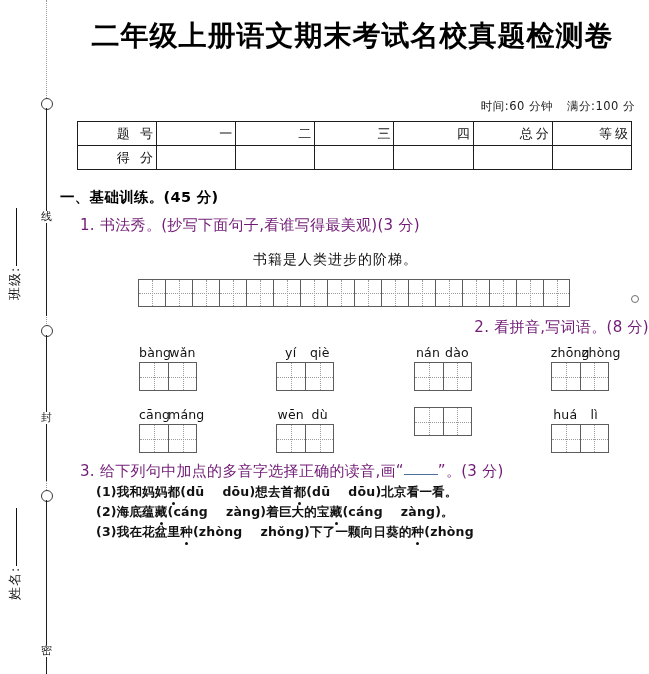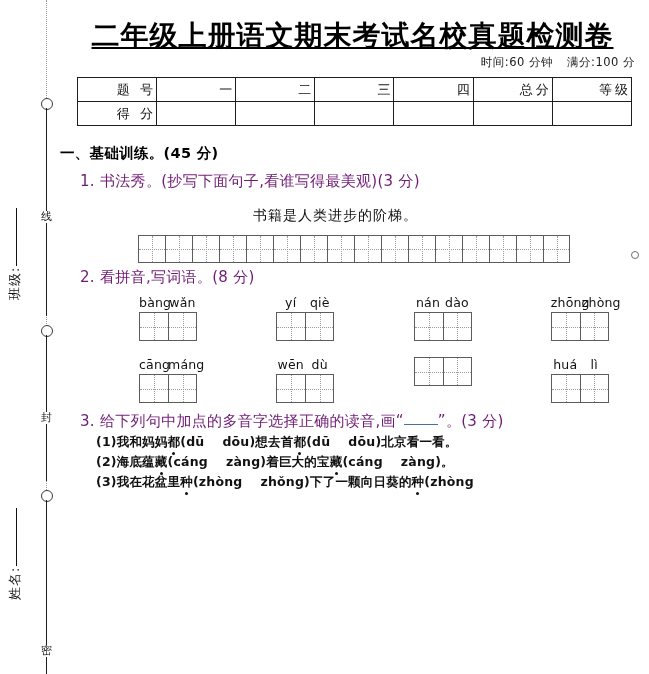--- a/index.html
+++ b/index.html
@@ -89,26 +89,26 @@
   #paper-title {
     text-align: center;
     font-size: 28px;
     font-weight: bold;
     letter-spacing: 1px;
     margin: 17px 0 0 0;
     padding-right: 4px;
     color: #000000;
     white-space: nowrap;
     font-family: "DejaVu Sans", "Liberation Sans", sans-serif;
-    text-decoration: underline;
   }
 
   #exam-meta {
     text-align: right;
     font-size: 11.5px;
+    margin-top: 44px;
     padding-right: 14px;
     color: #1a1a1a;
     letter-spacing: 0.5px;
   }
   #exam-meta .meta-gap { display: inline-block; width: 14px; }
 
   
   #score-table {
     border-collapse: collapse;
     margin: 7px auto 0 auto;
@@ -137,21 +137,21 @@
     letter-spacing: 0.3px;
   }
 
   .q-item {
     font-size: 15px;
     margin-top: 9px;
     padding-left: 20px;
     color: #701a75;
     letter-spacing: 0.3px;
   }
-  .q-item.tight { margin-top: 5px; }
+  .q-item.tight { margin-top: 11px; text-align: right; }
 
   .copy-sentence {
     text-align: center;
     font-size: 14px;
     margin-top: 16px;
     padding-right: 38px;
     color: #111111;
     letter-spacing: 1px;
   }
 

